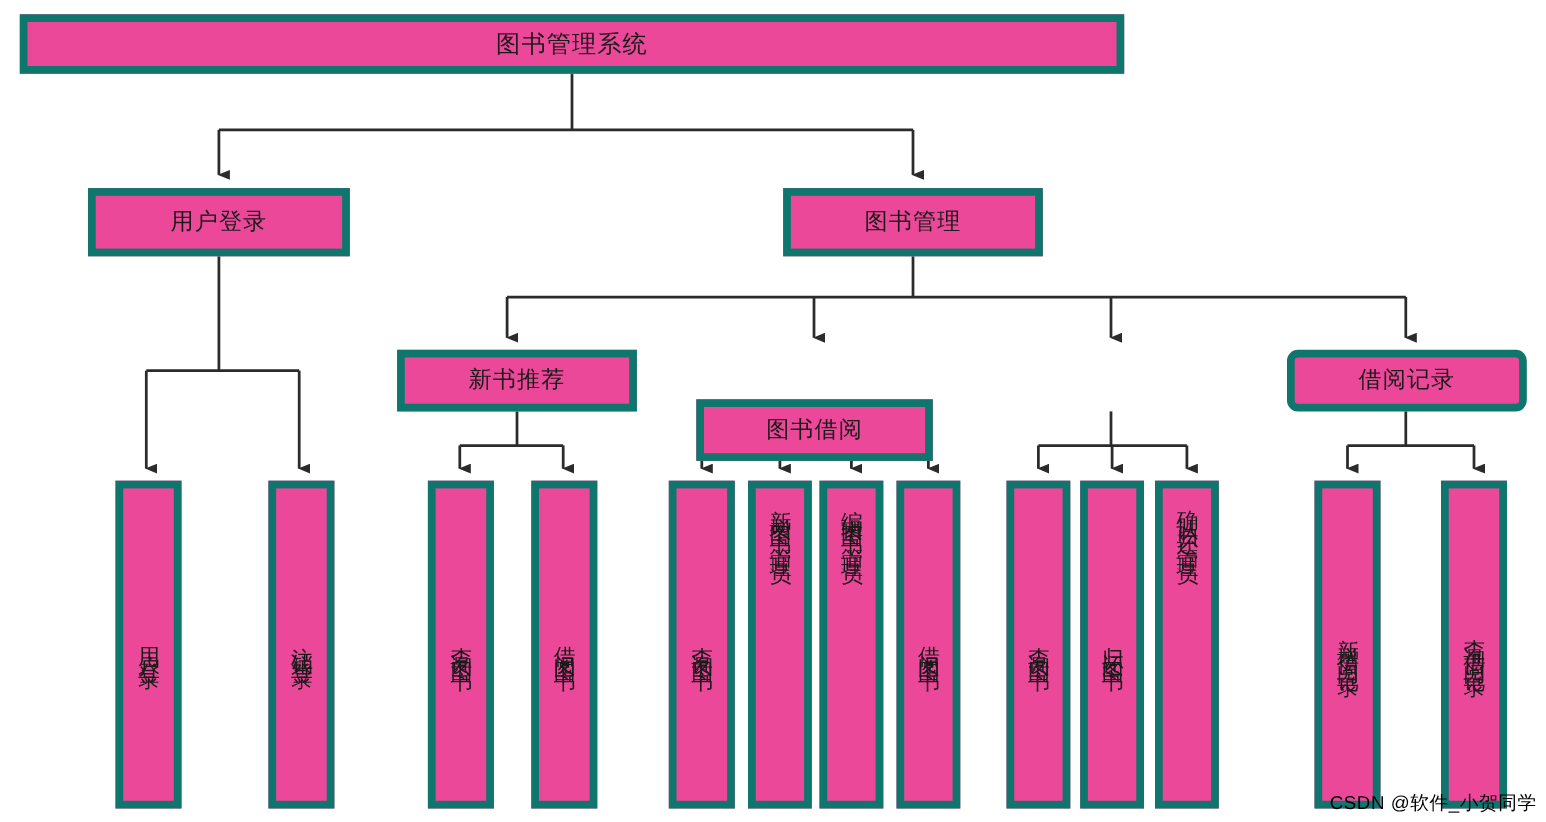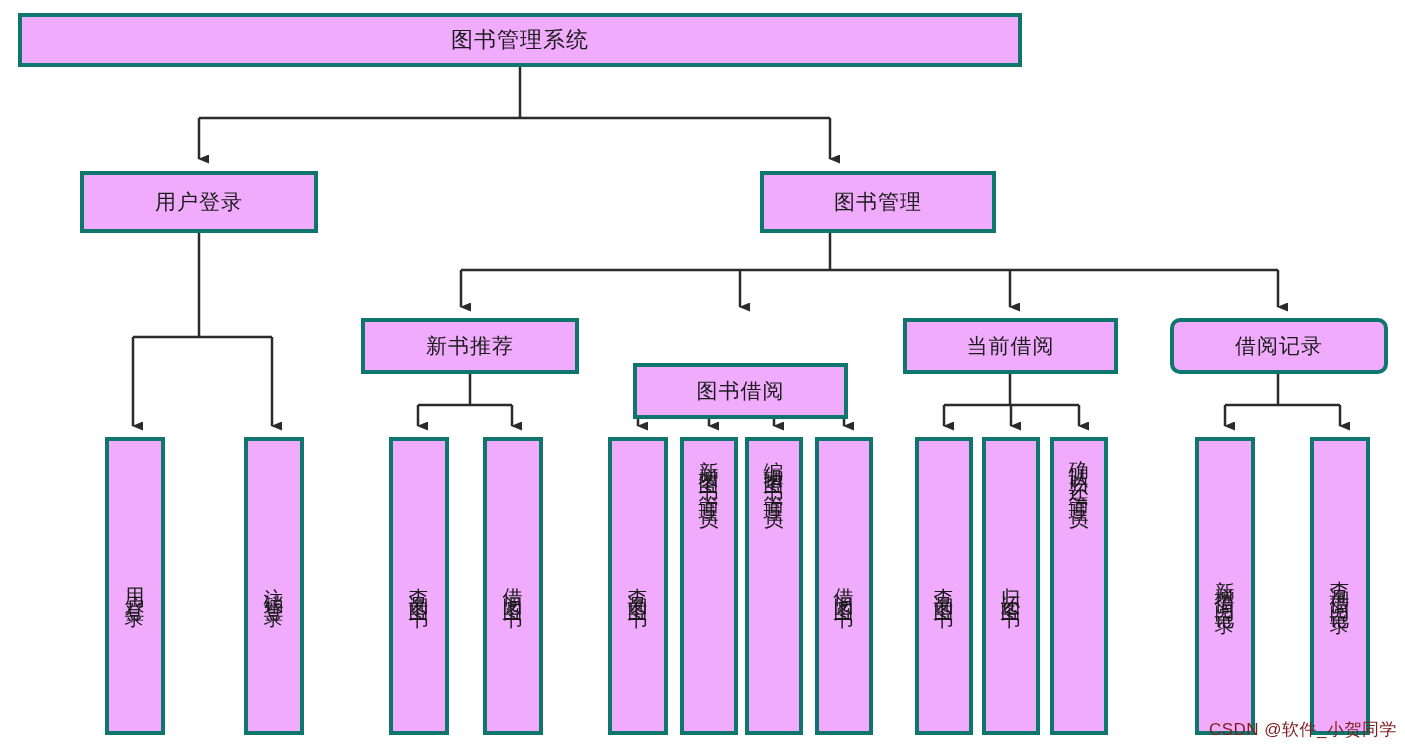--- a/index.html
+++ b/index.html
@@ -22,22 +22,22 @@
     position: absolute;
     left: 0;
     top: 0;
     width: 1405px;
     height: 747px;
     pointer-events: none;
   }
   .node {
     position: absolute;
     box-sizing: border-box;
-    border: 4px solid #0f766e;
-    background: #f0abfc;
+    border: 7px solid #0f766e;
+    background: #ec4899;
     display: flex;
     align-items: center;
     justify-content: center;
     color: #1a1a1a;
     z-index: 2;
   }
   .node.horiz {
     font-size: 21px;
     line-height: 1.2;
     letter-spacing: 1px;
@@ -69,21 +69,21 @@
   }
   .leaf-inner.top {
     align-items: flex-start;
     padding-top: 4px;
   }
   #watermark {
     position: absolute;
     right: 8px;
     bottom: 6px;
     font-size: 17px;
-    color: #7f1d1d;
+    color: #000000;
     letter-spacing: 0.5px;
     z-index: 5;
     white-space: nowrap;
     font-family: "Liberation Sans", "DejaVu Sans", sans-serif;
   }
 </style>
 </head>
 <body>
 
 <div id="diagram-root">
@@ -134,25 +134,24 @@
       <path d="M1278,374 L1278,405"></path>
       <path d="M1225,405 L1340,405"></path>
       <path d="M1225,405 L1225,426" marker-end="url(#arrowhead)"></path>
       <path d="M1340,405 L1340,426" marker-end="url(#arrowhead)"></path>
     </g>
   </svg>
 
   <div class="node horiz root" style="left: 18px; top: 13px; width: 1004px; height: 54px;">图书管理系统</div>
 
   <div class="node horiz" style="left: 80px; top: 171px; width: 238px; height: 62px;">用户登录</div>
-  <div class="node horiz" style="left: 712px; top: 171px; width: 236px; height: 62px; margin-left: 48px;">图书管理</div>
+  <div class="node horiz" style="left: 712px; top: 171px; width: 236px; height: 62px;">图书管理</div>
 
   <div class="node horiz" style="left: 361px; top: 318px; width: 218px; height: 56px;">新书推荐</div>
   <div class="node horiz" style="left: 633px; top: 318px; width: 215px; height: 56px; margin-top: 45px;">图书借阅</div>
-  <div class="node horiz" style="left: 903px; top: 318px; width: 215px; height: 56px;">当前借阅</div>
   <div class="node horiz" style="left: 1170px; top: 318px; width: 218px; height: 56px; border-radius: 10px;">借阅记录</div>
 
   <div class="node leaf" style="left: 105px; top: 437px; width: 60px; height: 298px;">
     <span class="leaf-inner">
         <span class="vlabel">用户登录</span>
       </span>
   </div>
   <div class="node leaf" style="left: 244px; top: 437px; width: 60px; height: 298px;">
     <span class="leaf-inner">
         <span class="vlabel">注销登录</span>

